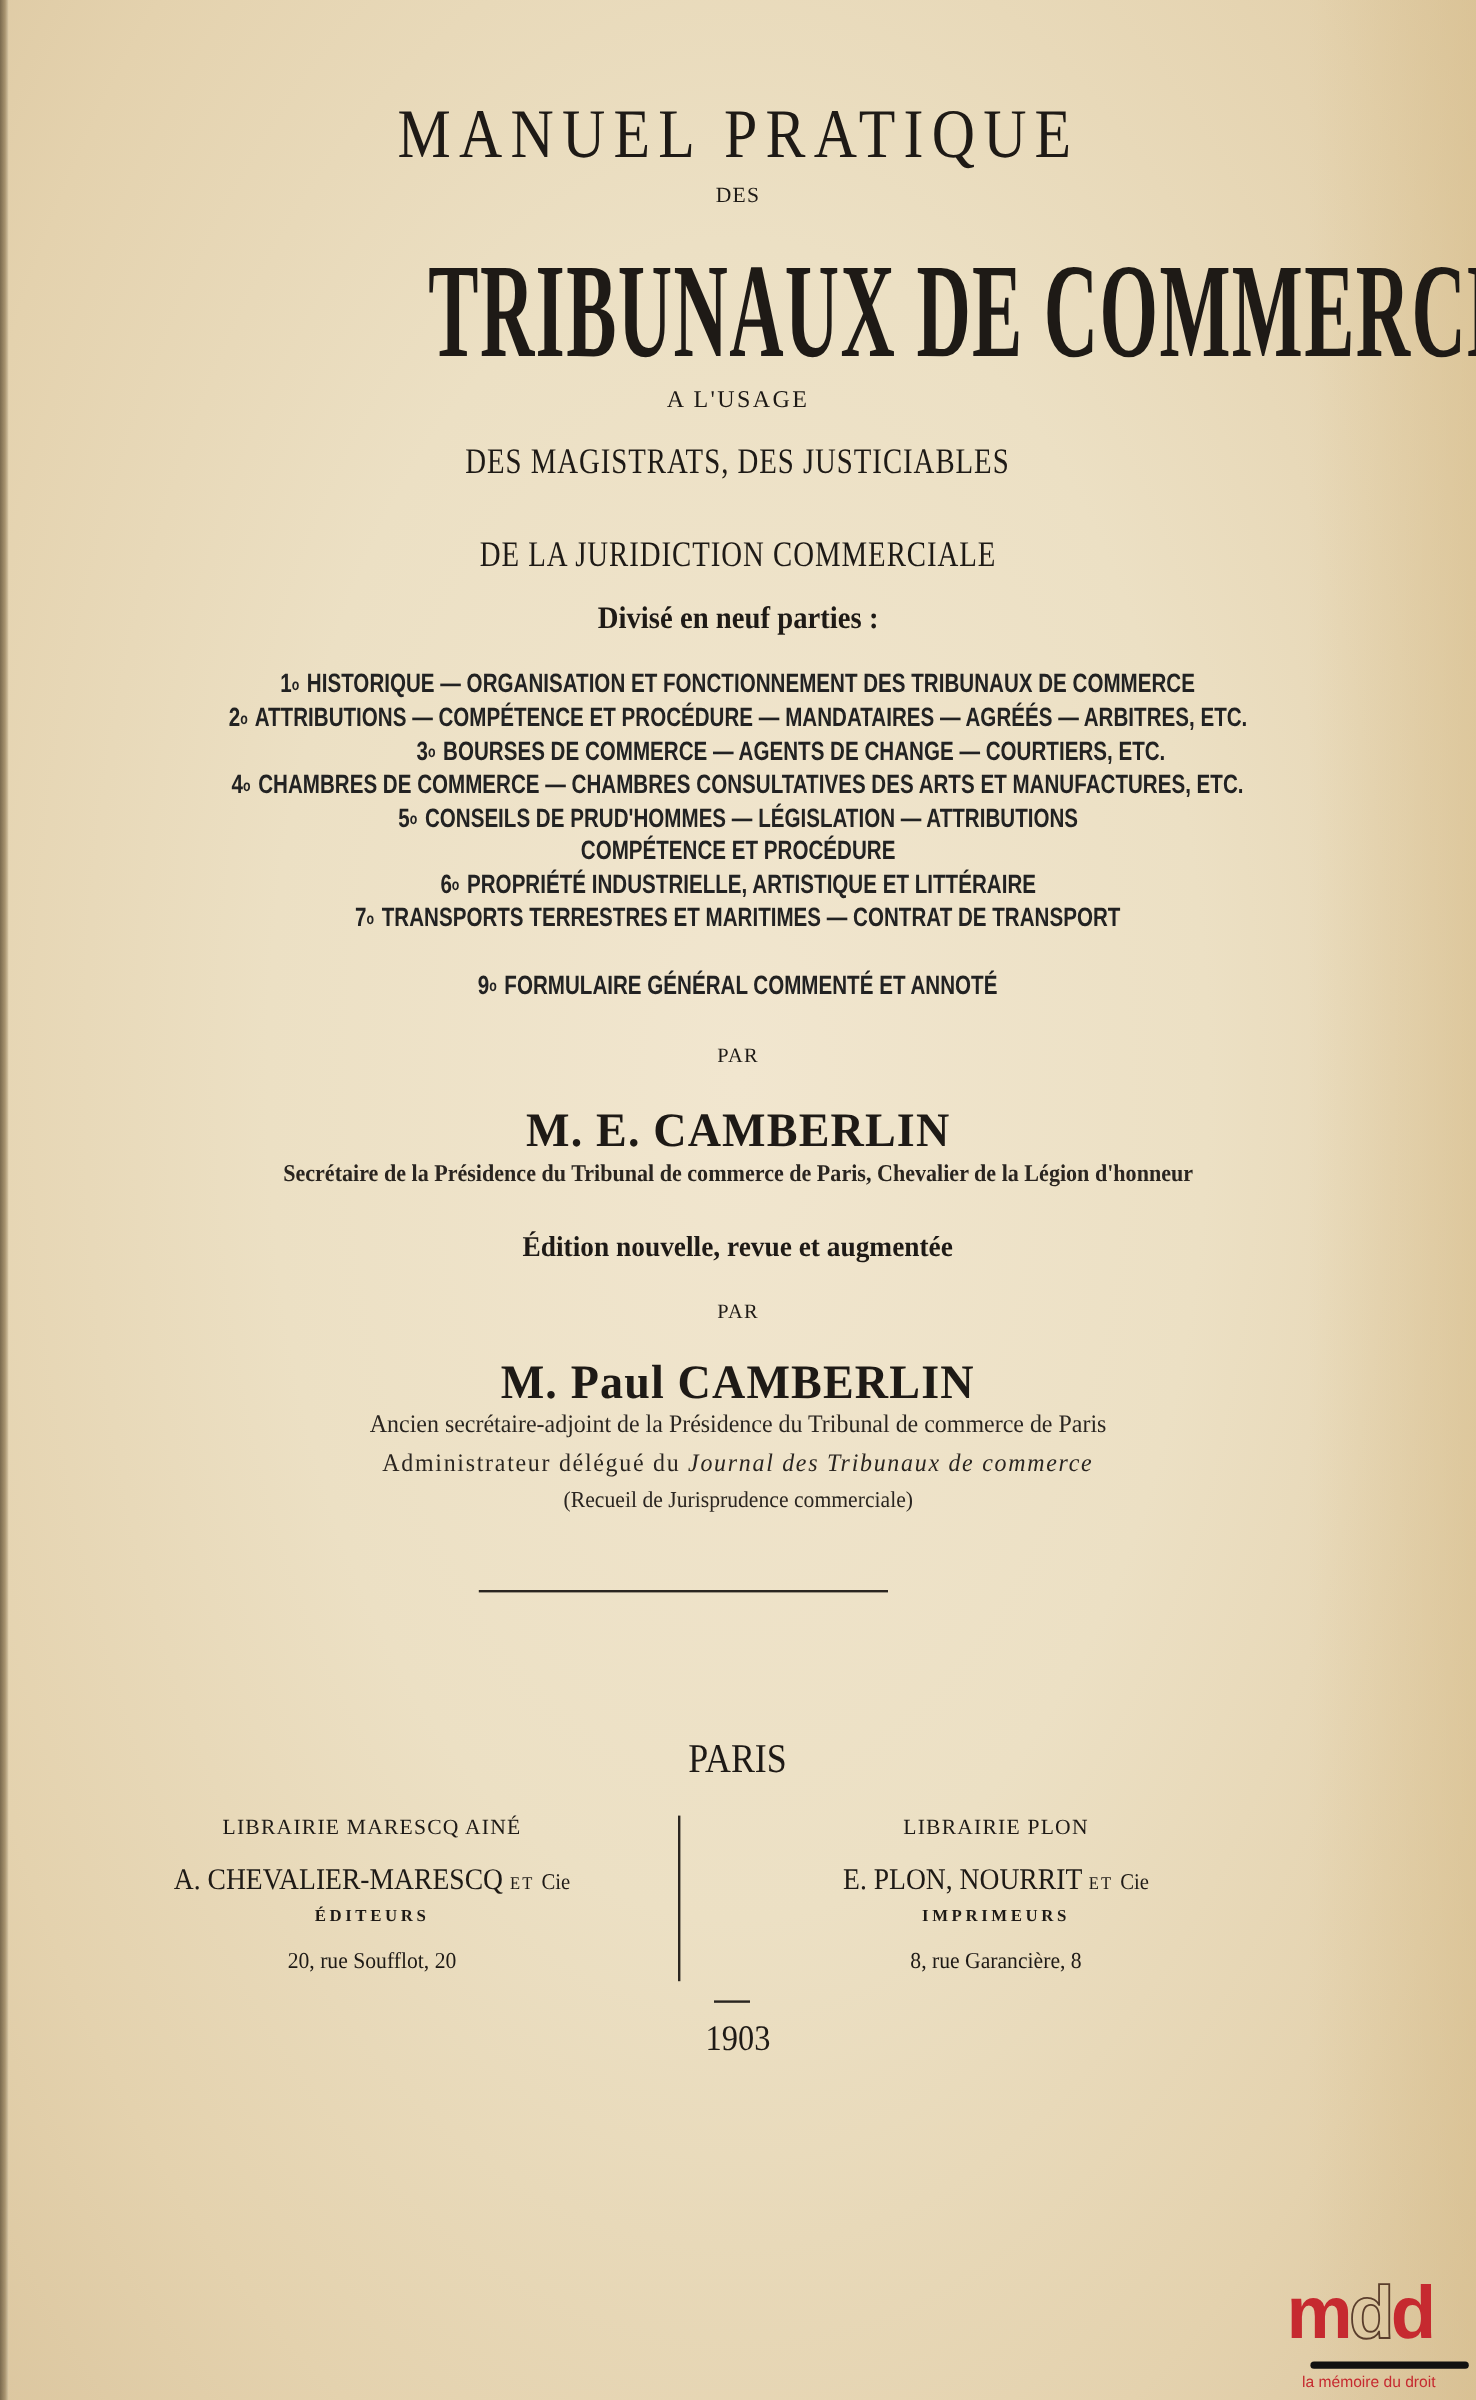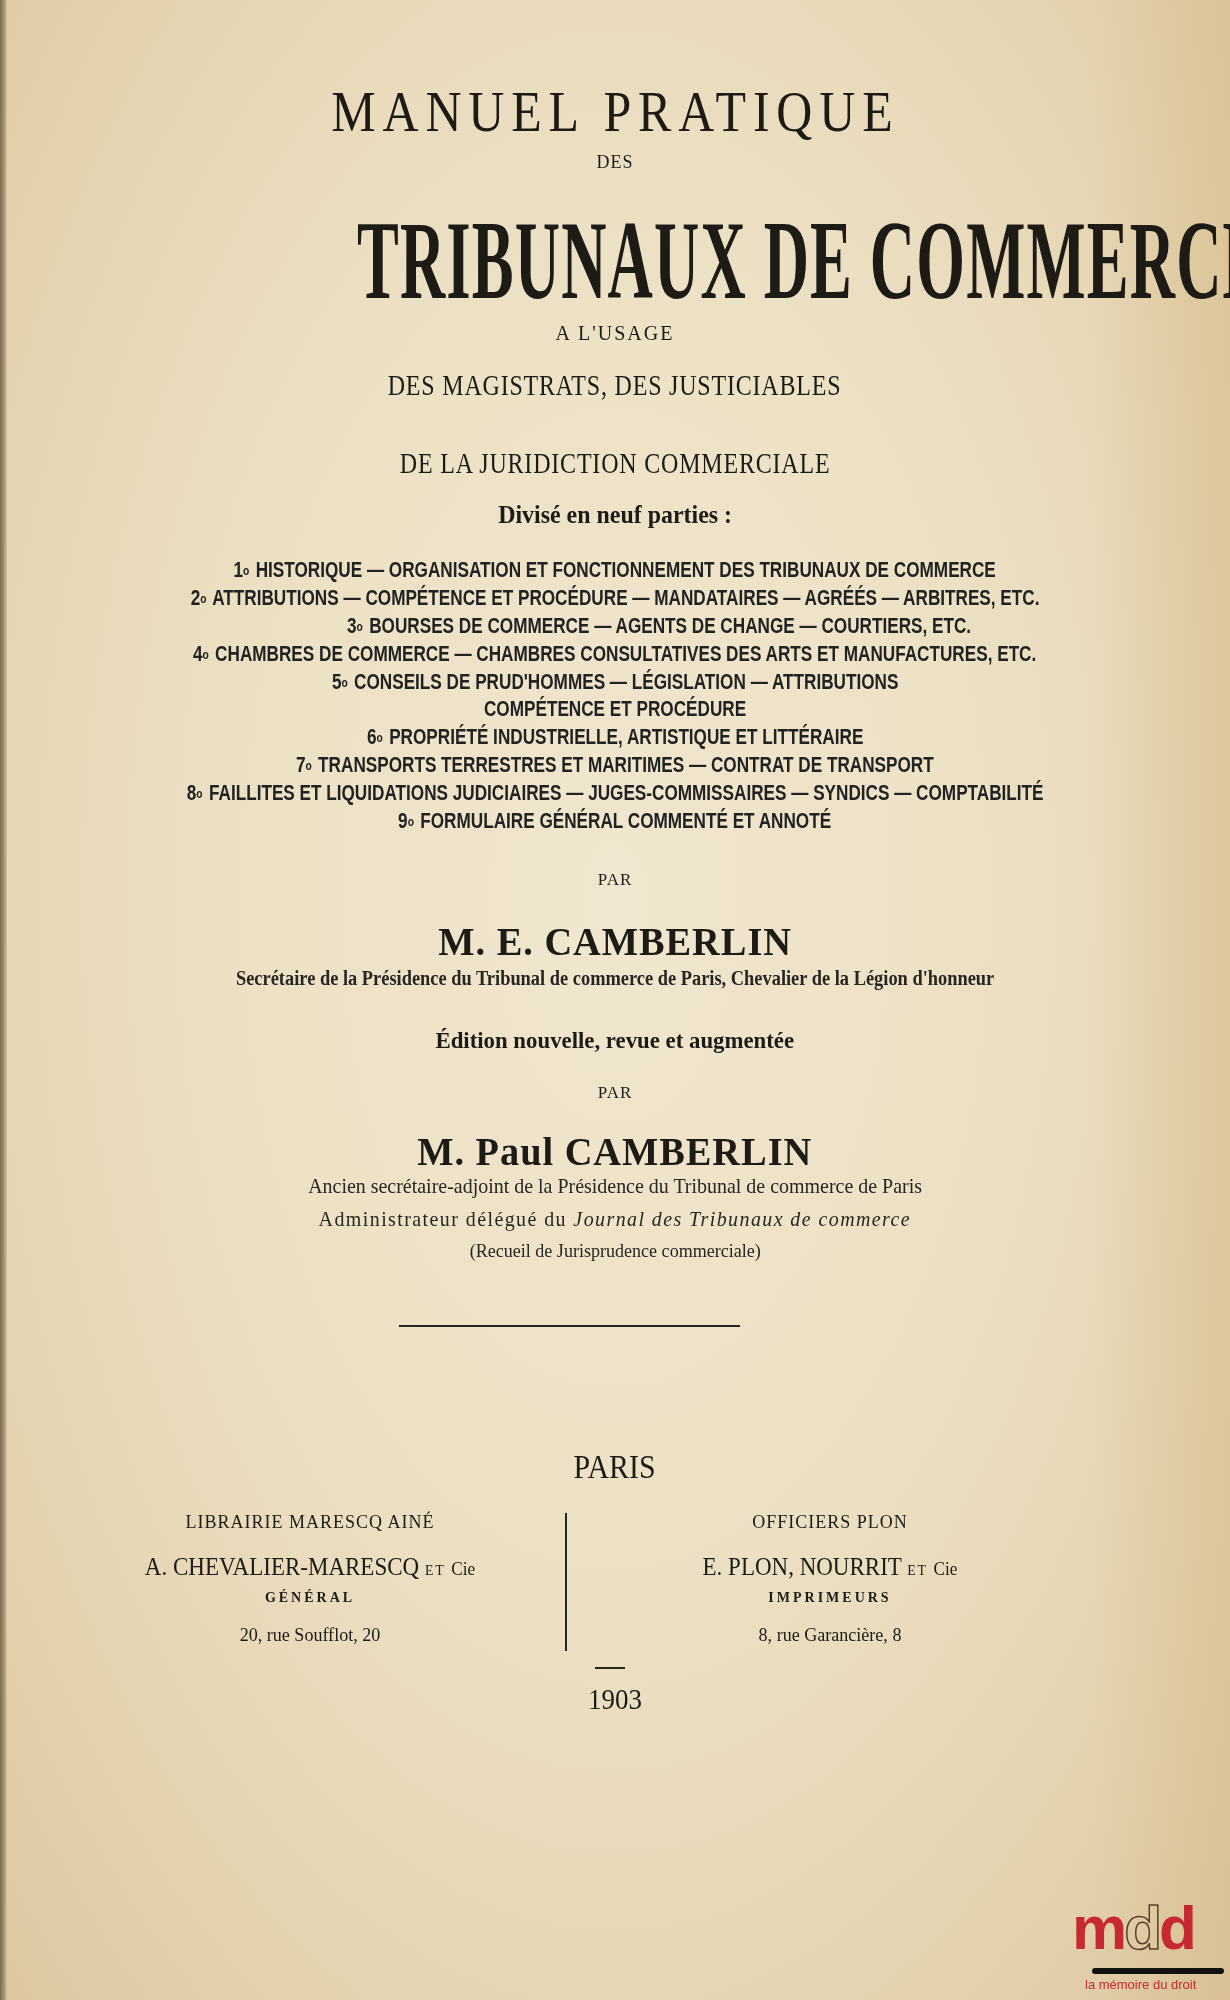--- a/index.html
+++ b/index.html
@@ -91,21 +91,20 @@
   </div>
 
   <div class="line" style="top:557px;"><span class="cond t-part"><span>1</span><span class="sup">o</span> <span>HISTORIQUE — ORGANISATION ET FONCTIONNEMENT DES TRIBUNAUX DE COMMERCE</span></span></div>
   <div class="line" style="top:585px;"><span class="cond t-part"><span>2</span><span class="sup">o</span> <span>ATTRIBUTIONS — COMPÉTENCE ET PROCÉDURE — MANDATAIRES — AGRÉÉS — ARBITRES, ETC.</span></span></div>
   <div class="line" style="top:613px;padding-left:44px;"><span class="cond t-part"><span>3</span><span class="sup">o</span> <span>BOURSES DE COMMERCE — AGENTS DE CHANGE — COURTIERS, ETC.</span></span></div>
   <div class="line" style="top:641px;"><span class="cond t-part"><span>4</span><span class="sup">o</span> <span>CHAMBRES DE COMMERCE — CHAMBRES CONSULTATIVES DES ARTS ET MANUFACTURES, ETC.</span></span></div>
   <div class="line" style="top:669px;"><span class="cond t-part"><span>5</span><span class="sup">o</span> <span>CONSEILS DE PRUD'HOMMES — LÉGISLATION — ATTRIBUTIONS</span></span></div>
   <div class="line" style="top:696px;"><span class="cond t-part"><span>COMPÉTENCE ET PROCÉDURE</span></span></div>
   <div class="line" style="top:724px;"><span class="cond t-part"><span>6</span><span class="sup">o</span> <span>PROPRIÉTÉ INDUSTRIELLE, ARTISTIQUE ET LITTÉRAIRE</span></span></div>
   <div class="line" style="top:752px;"><span class="cond t-part"><span>7</span><span class="sup">o</span> <span>TRANSPORTS TERRESTRES ET MARITIMES — CONTRAT DE TRANSPORT</span></span></div>
-  <div class="line" style="top:780px;"><span class="cond t-part"><span>8</span><span class="sup">o</span> <span>FAILLITES ET LIQUIDATIONS JUDICIAIRES — JUGES-COMMISSAIRES — SYNDICS — COMPTABILITÉ</span></span></div>
   <div class="line" style="top:808px;"><span class="cond t-part"><span>9</span><span class="sup">o</span> <span>FORMULAIRE GÉNÉRAL COMMENTÉ ET ANNOTÉ</span></span></div>
 
   <div class="line t-par" style="top:870px;">
     <span>PAR</span>
   </div>
   <div class="line" style="top:918px;">
     <span class="cond t-auth">M. E. CAMBERLIN</span>
   </div>
   <div class="line" style="top:967px;font-weight:bold;">
     <span class="cond t-sub">Secrétaire de la Présidence du Tribunal de commerce de Paris, Chevalier de la Légion d'honneur</span>
@@ -135,28 +134,28 @@
 
   <div class="rule"></div>
 
   <div class="line" style="top:1448px;">
     <span class="cond t-paris">PARIS</span>
   </div>
 
   <div class="col left" style="top:1512px;">
     <span class="pub-l1">LIBRAIRIE MARESCQ AINÉ</span>
     <span class="pub-l2"><span>A. CHEVALIER-MARESCQ</span> <span class="smallcaps">ET</span> <span style="font-size:0.75em;">Cie</span></span>
-    <span class="pub-l3">GÉNÉRAL</span>
+    <span class="pub-l3">ÉDITEURS</span>
     <span class="pub-l4">20, rue Soufflot, 20</span>
   </div>
 
   <div class="divider"></div>
 
   <div class="col right" style="top:1512px;">
-    <span class="pub-l1">OFFICIERS PLON</span>
+    <span class="pub-l1">LIBRAIRIE PLON</span>
     <span class="pub-l2"><span>E. PLON, NOURRIT</span> <span class="smallcaps">ET</span> <span style="font-size:0.75em;">Cie</span></span>
     <span class="pub-l3">IMPRIMEURS</span>
     <span class="pub-l4">8, rue Garancière, 8</span>
   </div>
 
   <div class="dash"></div>
   <div class="line" style="top:1682px;">
     <span class="cond t-year">1903</span>
   </div>
 

